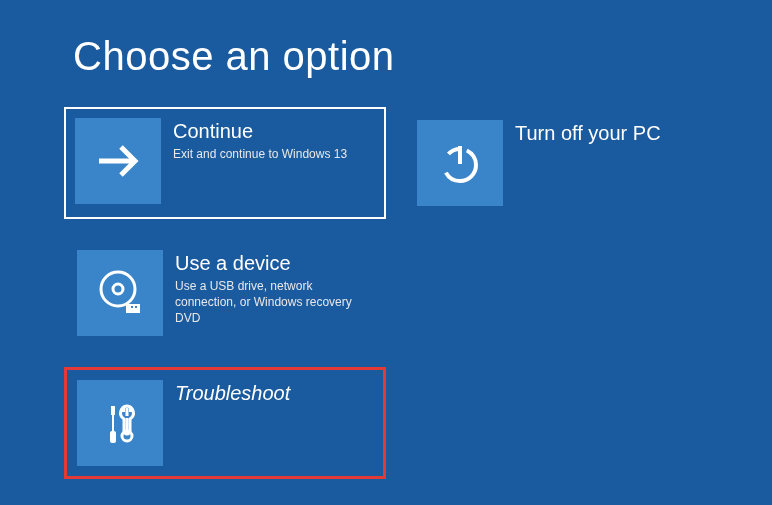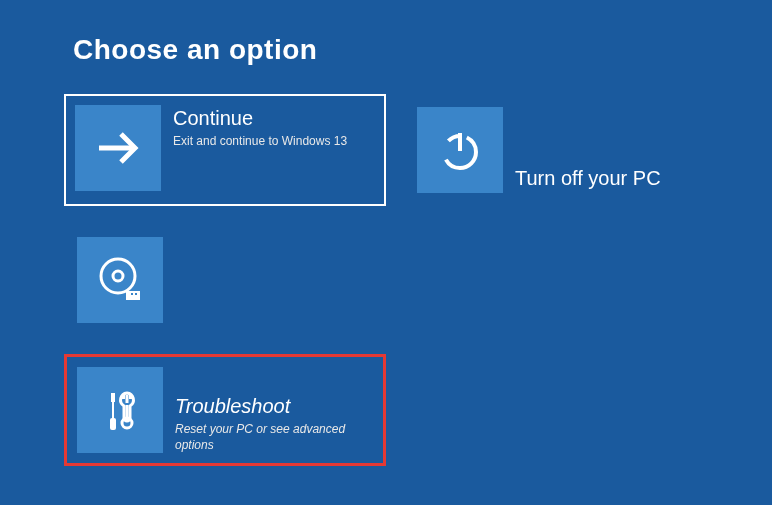--- a/index.html
+++ b/index.html
@@ -9,22 +9,22 @@
     }
     body {
       width: 772px;
       height: 505px;
       background: #1a5a9e;
       font-family: 'Segoe UI Light', 'Segoe UI', Arial, sans-serif;
       color: #ffffff;
       overflow: hidden;
     }
     .page-title {
-      font-size: 28px;
-      font-weight: 700;
+      font-size: 40px;
+      font-weight: 400;
       padding: 34px 0 0 73px;
       letter-spacing: 0.5px;
     }
     .options-grid {
       display: grid;
       grid-template-columns: 322px 322px;
       column-gap: 22px;
       row-gap: 12px;
       padding: 28px 0 0 64px;
       gap: 18px;
@@ -37,21 +37,20 @@
       border: 2px solid transparent;
       position: relative;
       min-height: 106px;
     }
     .option-tile.selected {
       border: 2px solid #ffffff;
       padding: 9px 9px 9px 9px;
     }
     .option-tile:not(.selected) {
       padding: 11px 11px 11px 11px;
-      align-items: flex-end;
     }
     .option-tile.highlighted {
       border: 3px solid #e53935;
       padding: 10px 10px 10px 10px;
       font-style: italic;
     }
     .tile-icon {
       width: 86px;
       height: 86px;
       background: #3a85c9;
@@ -119,20 +118,22 @@
     <div class="tile-icon">
       <svg width="54" height="54" viewBox="0 0 54 54">
         <circle cx="25" cy="23" r="17" fill="none" stroke="#ffffff" stroke-width="3"></circle>
         <circle cx="25" cy="23" r="5" fill="none" stroke="#ffffff" stroke-width="3"></circle>
         <rect x="33" y="38" width="14" height="9" fill="#ffffff"></rect>
         <rect x="38" y="40" width="2" height="2" fill="#3a85c9"></rect>
         <rect x="42" y="40" width="2" height="2" fill="#3a85c9"></rect>
       </svg>
     </div>
     <div class="tile-text">
+      <div class="tile-title">Use a device</div>
+      <div class="tile-desc">Use a USB drive, network connection, or Windows recovery DVD</div>
     </div>
   </div>
 
   <div></div>
 
   <div class="option-tile highlighted">
     <div class="tile-icon">
       <svg width="50" height="50" viewBox="0 0 50 50">
 
         <rect x="16" y="8" width="4" height="9" fill="#ffffff"></rect>
@@ -140,17 +141,16 @@
         <rect x="15" y="33" width="6" height="12" rx="2" fill="#ffffff"></rect>
 
         <path d="M32 8 a7 7 0 0 0 -3 13 v12 a3 3 0 0 0 6 0 v-12 a7 7 0 0 0 -3 -13 z M32 10 v8" fill="none" stroke="#ffffff" stroke-width="3" stroke-linejoin="round"></path>
         <circle cx="32" cy="38" r="5" fill="none" stroke="#ffffff" stroke-width="3"></circle>
         <rect x="30.5" y="20" width="3" height="15" fill="#ffffff"></rect>
         <path d="M26 14 a6 6 0 0 1 12 0 l-4 0 l0 -5 l-4 0 l0 5 z" fill="#ffffff"></path>
       </svg>
     </div>
     <div class="tile-text">
       <div class="tile-title">Troubleshoot</div>
-      <div class="tile-desc">Reset your PC or see advanced options</div>
     </div>
   </div>
 
 </div>
 
 </body></html>

